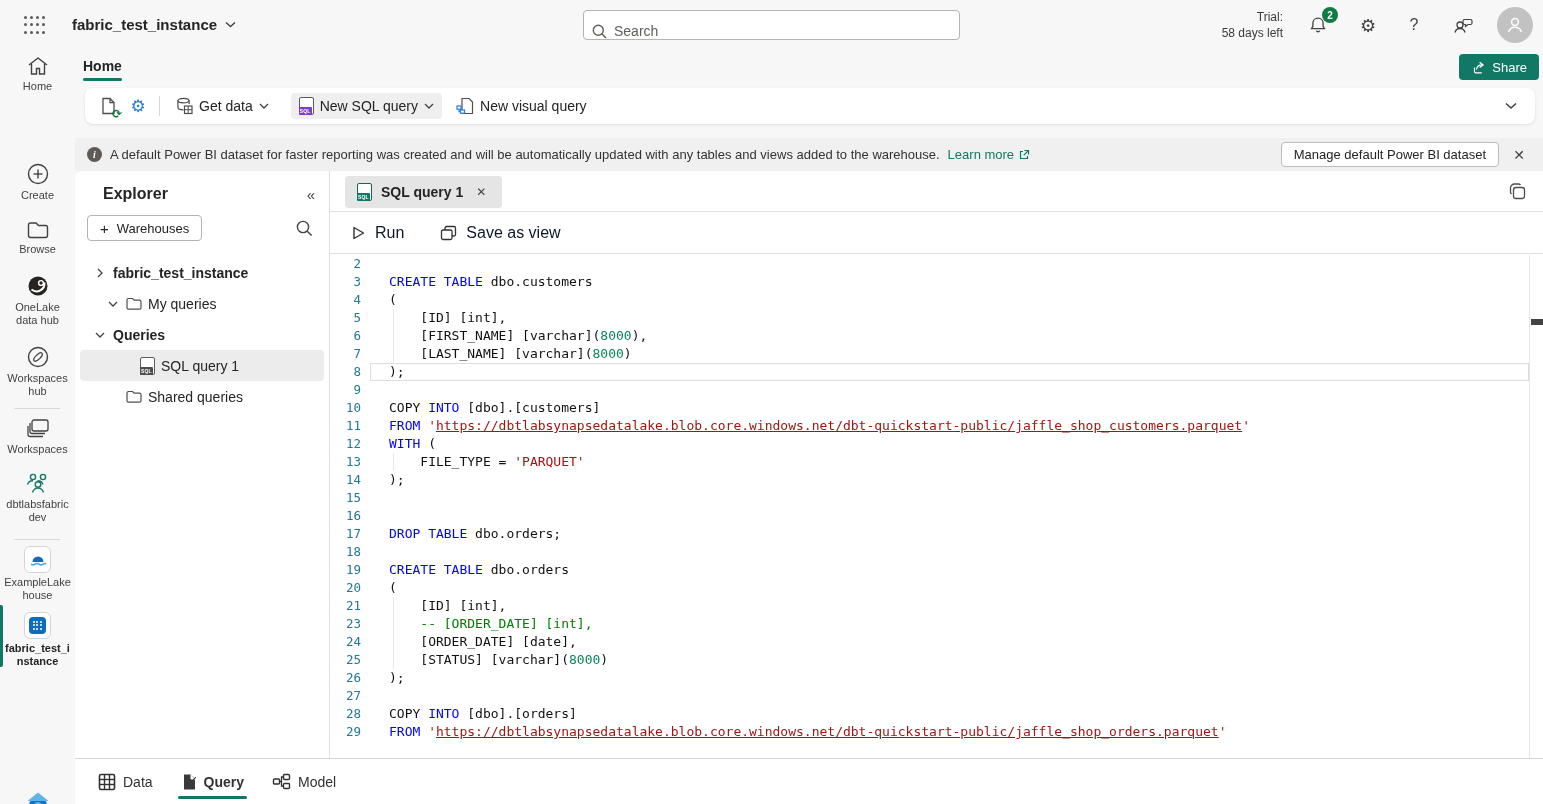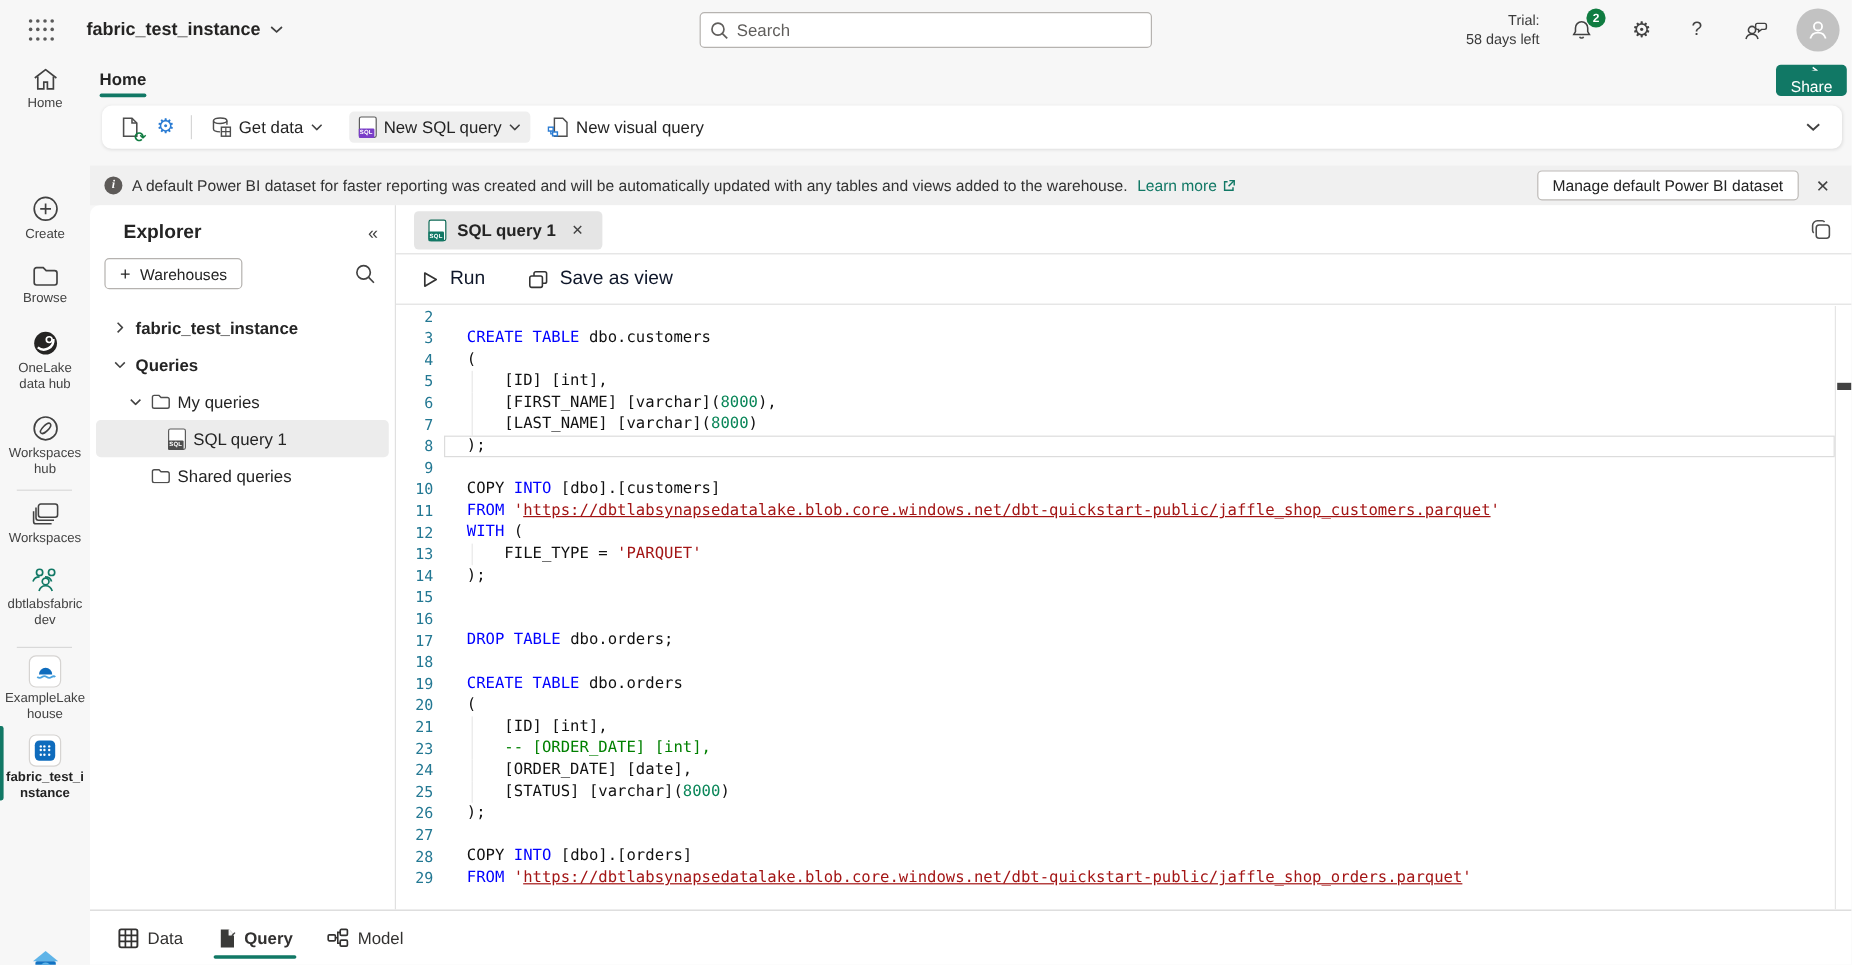--- a/index.html
+++ b/index.html
@@ -6,37 +6,37 @@
   html,body { width:1543px; height:804px; }
   body { font-family:"Liberation Sans", sans-serif; background:#f7f7f7; color:#242424; overflow:hidden; }
   .page { position:relative; width:1543px; height:804px; background:#f7f7f7;text-decoration:underline; }
 
   
   .top-header { position:absolute; left:0; top:0; width:1543px; height:50px; background:#f7f7f7; }
   .waffle { position:absolute; left:22px; top:14px; width:24px; height:22px; display:grid; grid-template-columns:repeat(4,1fr); grid-template-rows:repeat(3,1fr); align-items:center; justify-items:center; cursor:pointer; }
   .waffle i { width:3px; height:3px; border-radius:50%; background:#5a5a5a; }
   .ws-title { position:absolute; left:72px; top:16px; font-size:15px; font-weight:600; color:#252423; display:flex; align-items:center; gap:8px; cursor:pointer; }
   .chev { display:inline-block; }
-  .searchbox { position:absolute; left:583px; top:10px; width:377px; height:30px; background:#fff; border:1px solid #b6b3b0; border-radius:4px; display:flex; align-items:center; padding:0 8px; gap:7px; }
+  .searchbox { position:absolute; left:583px; top:10px; width:377px; height:30px; background:#fff; border:1px solid #b6b3b0; border-radius:4px; display:flex; align-items:flex-end; padding:0 8px; gap:7px; }
   .searchbox input { border:none; outline:none; flex:1; font-size:14px; color:#242424; font-family:"Liberation Sans",sans-serif; background:transparent; }
   .searchbox input::placeholder { color:#605e5c; }
   .trial { position:absolute; right:260px; top:9px; text-align:right; font-size:12px; color:#3b3b3b; line-height:16px; }
   .hdr-ic { position:absolute; top:13px; width:24px; height:24px; display:flex; align-items:center; justify-content:center; cursor:pointer; color:#424242; }
   .ic-bell { right:213px; }
   .badge { position:absolute; top:-6px; right:-8px; min-width:16px; height:16px; border-radius:8px; background:#107C41; color:#fff; font-size:10px; font-weight:700; display:flex; align-items:center; justify-content:center; padding:0 3px; }
   .ic-gear { right:163px; font-size:18px; font-family:"DejaVu Sans",sans-serif; }
   .ic-help { right:117px; font-size:16px; font-weight:400; }
   .ic-feedback { right:68px; }
   .avatar { position:absolute; right:10px; top:7px; width:36px; height:36px; border-radius:50%; background:#c2c2c2; display:flex; align-items:center; justify-content:center; cursor:pointer; }
 
   
   .home-row { position:absolute; left:75px; top:50px; width:1468px; height:34px; }
   .home-tab { position:absolute; left:8px; top:4px; padding:4px 0 7px 0; font-size:14px; font-weight:700; color:#242424; cursor:pointer; }
   .home-tab::after { content:""; position:absolute; left:0; right:0; bottom:0; height:3px; background:#117865; border-radius:2px; }
-  .share-btn { position:absolute; right:4px; top:4px; height:26px; background:#117865; color:#fff; border:none; border-radius:4px; font-size:13px; font-family:"Liberation Sans",sans-serif; display:flex; align-items:center; gap:6px; padding:0 12px; cursor:pointer;flex-direction:column; }
+  .share-btn { position:absolute; right:4px; top:4px; height:26px; background:#117865; color:#fff; border:none; border-radius:4px; font-size:13px; font-family:"Liberation Sans",sans-serif; display:flex; align-items:center; gap:6px; padding:0 12px; cursor:pointer; }
 
   
   .ribbon { position:absolute; left:85px; top:88px; width:1450px; height:36px; background:#fff; border-radius:8px; box-shadow:0 1px 3px rgba(0,0,0,.10); display:flex; align-items:center; padding:0 10px; }
   .rb-ic { width:26px; height:26px; display:flex; align-items:center; justify-content:center; border-radius:4px; cursor:pointer; position:relative; }
   .rb-div { width:1px; height:20px; background:#d6d6d6; margin:0 8px; }
   .rb-group { display:flex; align-items:center; gap:6px; font-size:14px; color:#242424; padding:4px 8px; border-radius:4px; cursor:pointer; white-space:nowrap; }
   .rb-group.pressed { background:#efefef; }
   .refresh-glyph { position:absolute; right:-1px; bottom:-2px; font-size:12px; color:#107C41; font-family:"DejaVu Sans",sans-serif; font-weight:700; }
   .gear-blue { color:#2b7cd3; font-size:17px; font-family:"DejaVu Sans",sans-serif; }
   .ribbon-collapse { margin-left:auto; margin-right:8px; cursor:pointer; color:#424242; }
@@ -384,38 +384,38 @@
       </div>
       <div class="tree">
         <div class="tree-row pl1">
           <span class="tchev rot-r">
               <svg width="10" height="6">
                 <polyline points="1,1 5,5 9,1" fill="none" stroke="#424242" stroke-width="1.3"></polyline>
               </svg>
             </span>
           <span class="semibold">fabric_test_instance</span>
         </div>
-        <div class="tree-row pl1">
-          <span class="tchev">
-              <svg width="10" height="6">
-                <polyline points="1,1 5,5 9,1" fill="none" stroke="#424242" stroke-width="1.3"></polyline>
-              </svg>
-            </span>
-          <span class="semibold">Queries</span>
-        </div>
         <div class="tree-row pl2">
           <span class="tchev">
               <svg width="10" height="6">
                 <polyline points="1,1 5,5 9,1" fill="none" stroke="#424242" stroke-width="1.3"></polyline>
               </svg>
             </span>
           <svg width="16" height="13">
               <path d="M1 3 a1.5 1.5 0 0 1 1.5-1.5 h4 l1.7 1.7 h5.3 a1.5 1.5 0 0 1 1.5 1.5 v6 a1.5 1.5 0 0 1 -1.5 1.5 h-11 a1.5 1.5 0 0 1 -1.5-1.5 z" fill="none" stroke="#4e4e4e" stroke-width="1.2"></path>
             </svg>
           <span>My queries</span>
+        </div>
+        <div class="tree-row pl1">
+          <span class="tchev">
+              <svg width="10" height="6">
+                <polyline points="1,1 5,5 9,1" fill="none" stroke="#424242" stroke-width="1.3"></polyline>
+              </svg>
+            </span>
+          <span class="semibold">Queries</span>
         </div>
         <div class="tree-row pl3 selected">
           <span class="sqlfile dark">
               <span class="sb">SQL</span>
             </span>
           <span>SQL query 1</span>
         </div>
         <div class="tree-row pl2b">
           <svg width="16" height="13">
               <path d="M1 3 a1.5 1.5 0 0 1 1.5-1.5 h4 l1.7 1.7 h5.3 a1.5 1.5 0 0 1 1.5 1.5 v6 a1.5 1.5 0 0 1 -1.5 1.5 h-11 a1.5 1.5 0 0 1 -1.5-1.5 z" fill="none" stroke="#4e4e4e" stroke-width="1.2"></path>

